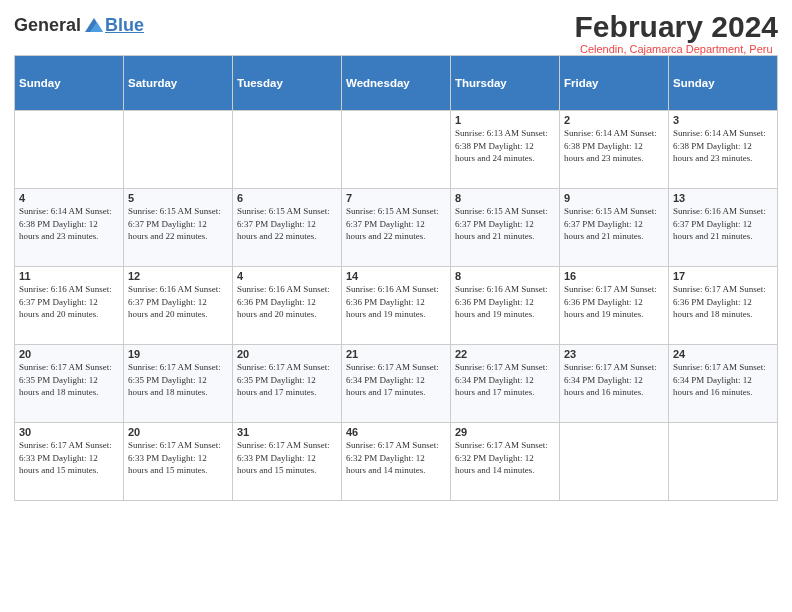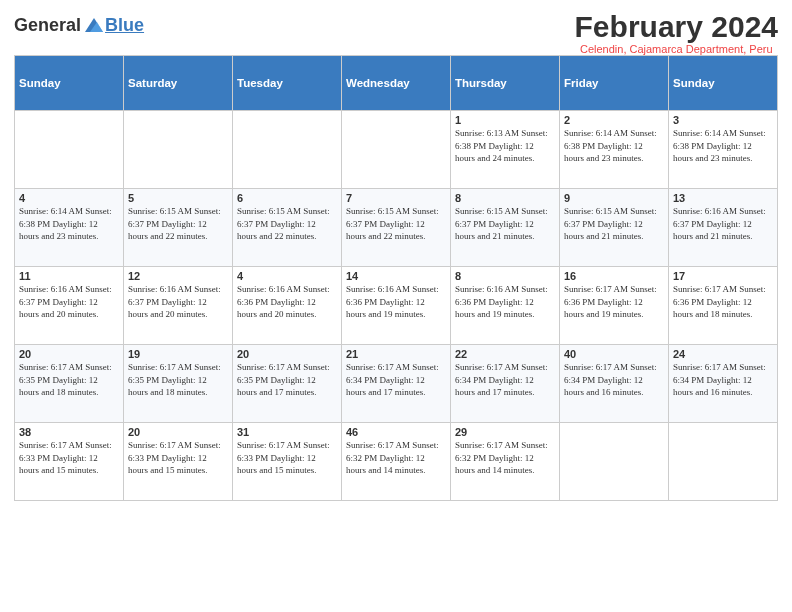--- a/index.html
+++ b/index.html
@@ -268,35 +268,35 @@
 Sunset: 6:34 PM
 Daylight: 12 hours and 17 minutes.</div>
           </td>
           <td>
             <span class="day-num">22</span>
             <div class="day-info">Sunrise: 6:17 AM
 Sunset: 6:34 PM
 Daylight: 12 hours and 17 minutes.</div>
           </td>
           <td>
-            <span class="day-num">40</span>
+            <span class="day-num">23</span>
             <div class="day-info">Sunrise: 6:17 AM
 Sunset: 6:34 PM
 Daylight: 12 hours and 16 minutes.</div>
           </td>
           <td>
             <span class="day-num">24</span>
             <div class="day-info">Sunrise: 6:17 AM
 Sunset: 6:34 PM
 Daylight: 12 hours and 16 minutes.</div>
           </td>
         </tr>
         <tr>
           <td>
-            <span class="day-num">38</span>
+            <span class="day-num">30</span>
             <div class="day-info">Sunrise: 6:17 AM
 Sunset: 6:33 PM
 Daylight: 12 hours and 15 minutes.</div>
           </td>
           <td>
             <span class="day-num">20</span>
             <div class="day-info">Sunrise: 6:17 AM
 Sunset: 6:33 PM
 Daylight: 12 hours and 15 minutes.</div>
           </td>

